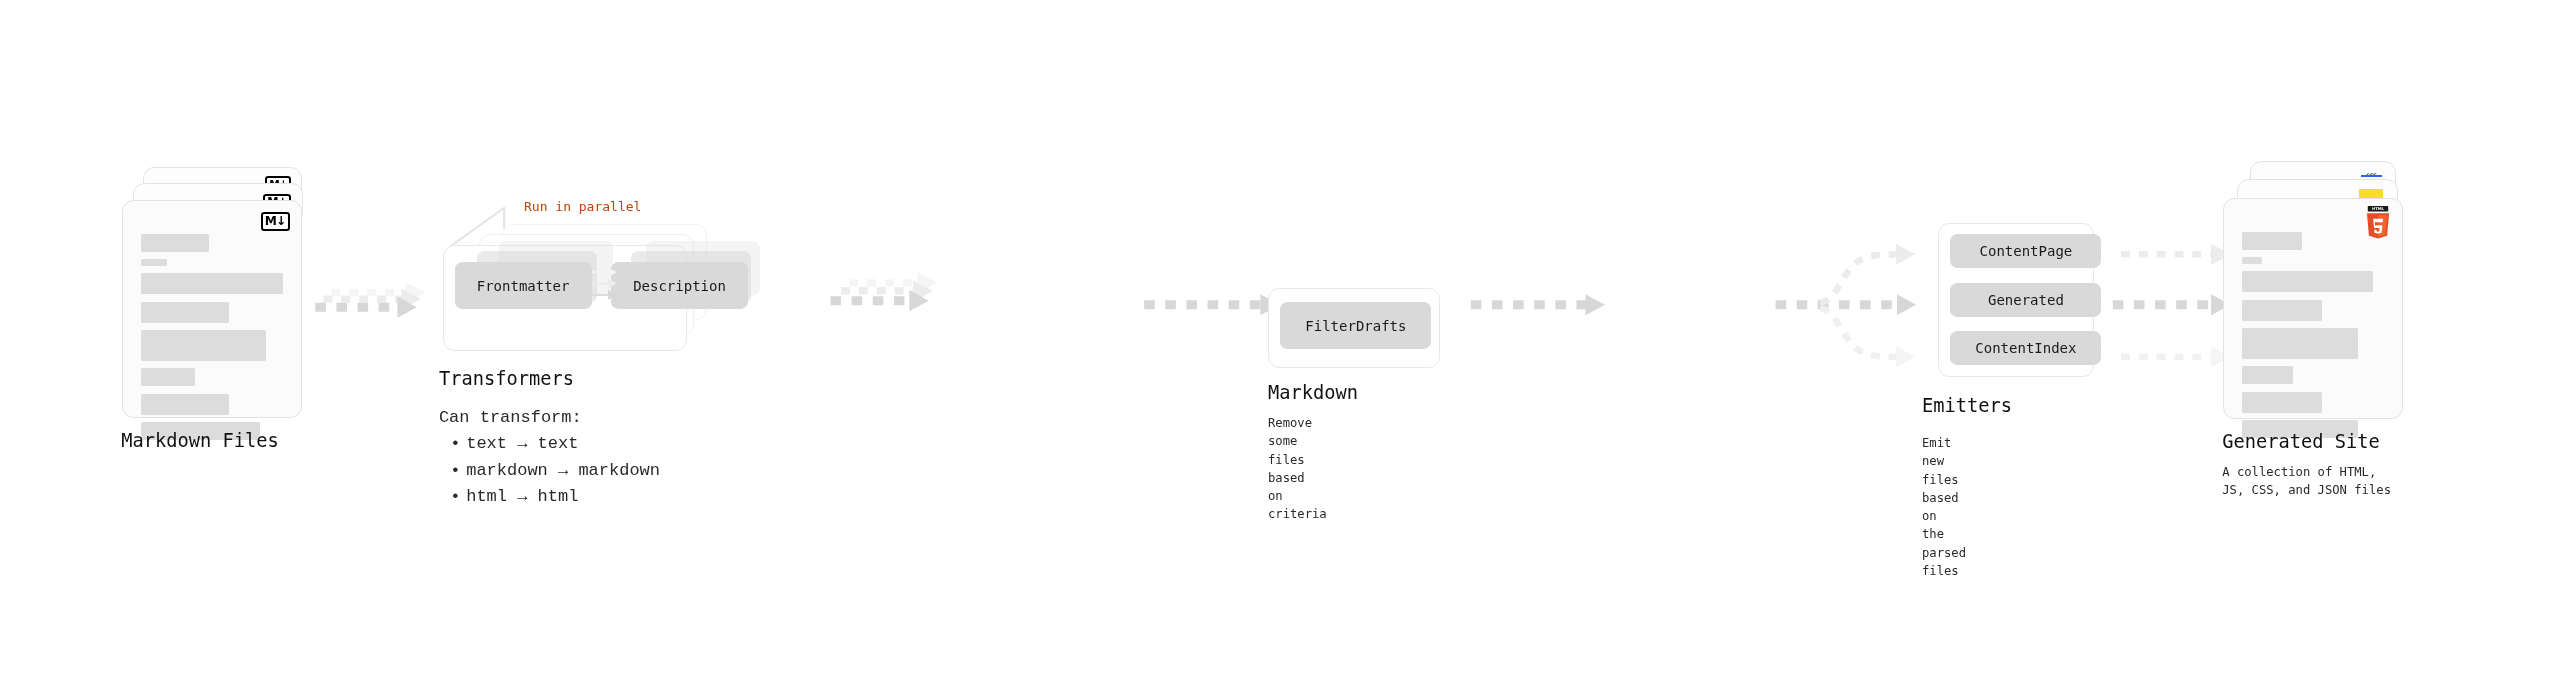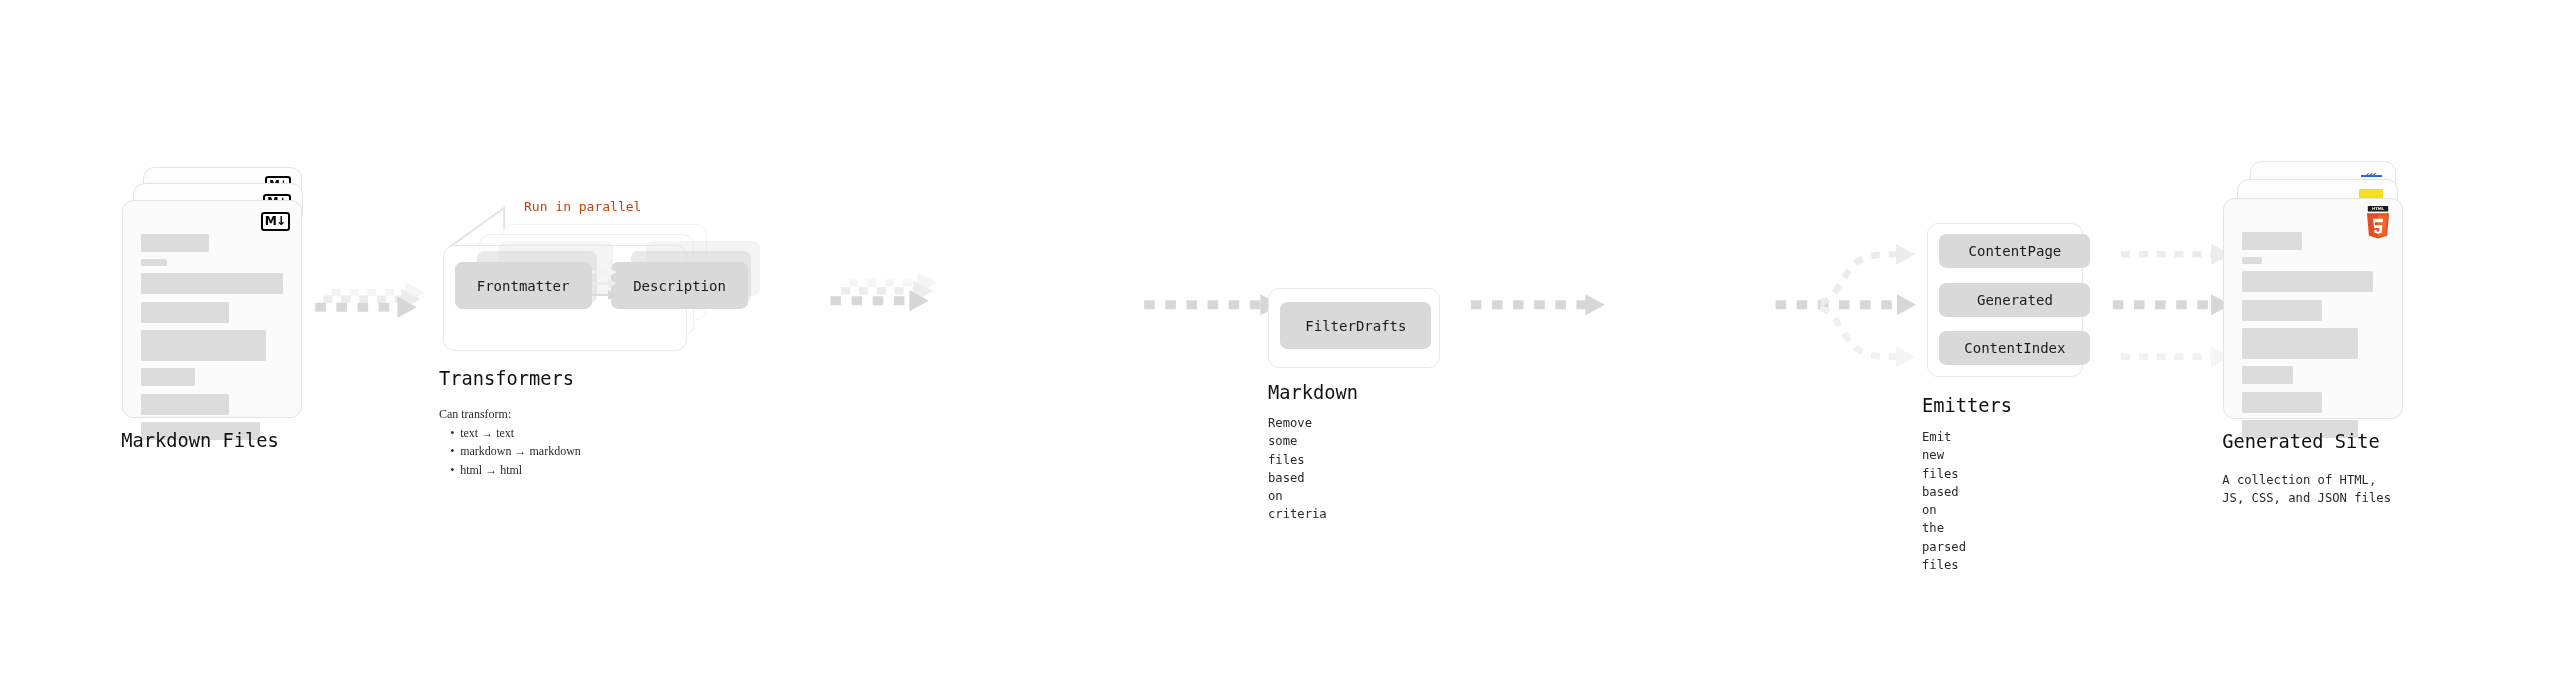--- a/index.html
+++ b/index.html
@@ -99,24 +99,24 @@
   .subtitle {
     position: absolute;
     font-size: 12.2px;
     line-height: 1.5;
     color: #2a2a2a;
     white-space: pre-line;
     font-family: "DejaVu Sans Mono", "Liberation Mono", monospace;
   }
   .bullets {
     position: absolute;
-    font-size: 12px;
+    font-size: 17px;
     line-height: 1.55;
     color: #2a2a2a;
-    font-family: Liberation Serif, serif;
+    font-family: Liberation Mono, monospace;
     list-style: none;
   }
   .bullets li { white-space: nowrap; }
   .bullets li.lead { margin-left: 0; }
   .bullets li.item { margin-left: 11.4px; }
   .bullets li.item::before { content: "\2022"; margin-right: 5.7px; color: #2a2a2a; }
 
   .annot {
     position: absolute;
     font-size: 13px;
@@ -257,27 +257,27 @@
     <div class="group-box" style="left:0px; top:0px; width:172px; height:80px;margin-top:32px;">
       <div class="pill" style="left:11.4px; top:13px; width:151px; height:47px;">FilterDrafts</div>
     </div>
     <div class="title" style="left:0px; top:126px;">Markdown</div>
     <div class="subtitle" style="left:0px; top:158px;">Remove some files based
 on criteria</div>
   </div>
 
 
   <div class="node" style="left:1922px; top:223px;">
-    <div class="group-box" style="left:5px; top:0px; width:156px; height:154px;">
+    <div class="group-box" style="left:16px; top:0px; width:156px; height:154px;">
       <div class="pill" style="left:11.4px; top:9.8px; width:151px; height:34px;">ContentPage</div>
       <div class="pill" style="left:11.4px; top:59px; width:151px; height:34px;">Generated</div>
       <div class="pill" style="left:11.4px; top:107px; width:151px; height:34px;">ContentIndex</div>
     </div>
     <div class="title" style="left:0px; top:172px;">Emitters</div>
-    <div class="subtitle" style="left:0px; top:205px;">Emit new files based on
+    <div class="subtitle" style="left:0px; top:211px;">Emit new files based on
 the parsed files</div>
   </div>
 
   <div class="node" style="left:2223px; top:161px;">
     <div class="doc-stack" style="width:195px; height:260px;">
       <div class="doc back2" style="left:27px; top:0px; width:146px; height:37px;">
         <div class="css-badge" style="right:13px; top:5.7px;">
           <span class="cssword">CSS</span>
           <span class="cssbar"></span>
         </div>
@@ -300,18 +300,18 @@
           <div class="ln" style="width:92%;height:21px;"></div>
           <div class="ln" style="width:56%;height:21px;"></div>
           <div class="ln" style="width:82%;height:31px;"></div>
           <div class="ln" style="width:36%;height:18px;"></div>
           <div class="ln" style="width:56%;height:21px;"></div>
           <div class="ln" style="width:82%;height:18px;"></div>
         </div>
       </div>
     </div>
     <div class="title" style="left:-0.8px; top:270px;">Generated Site</div>
-    <div class="subtitle" style="left:-0.8px; top:302px;margin-top:8px;">A collection of HTML,
+    <div class="subtitle" style="left:-0.8px; top:302px;">A collection of HTML,
 JS, CSS, and JSON files</div>
   </div>
 
 </div>
 
 
 </body></html>

